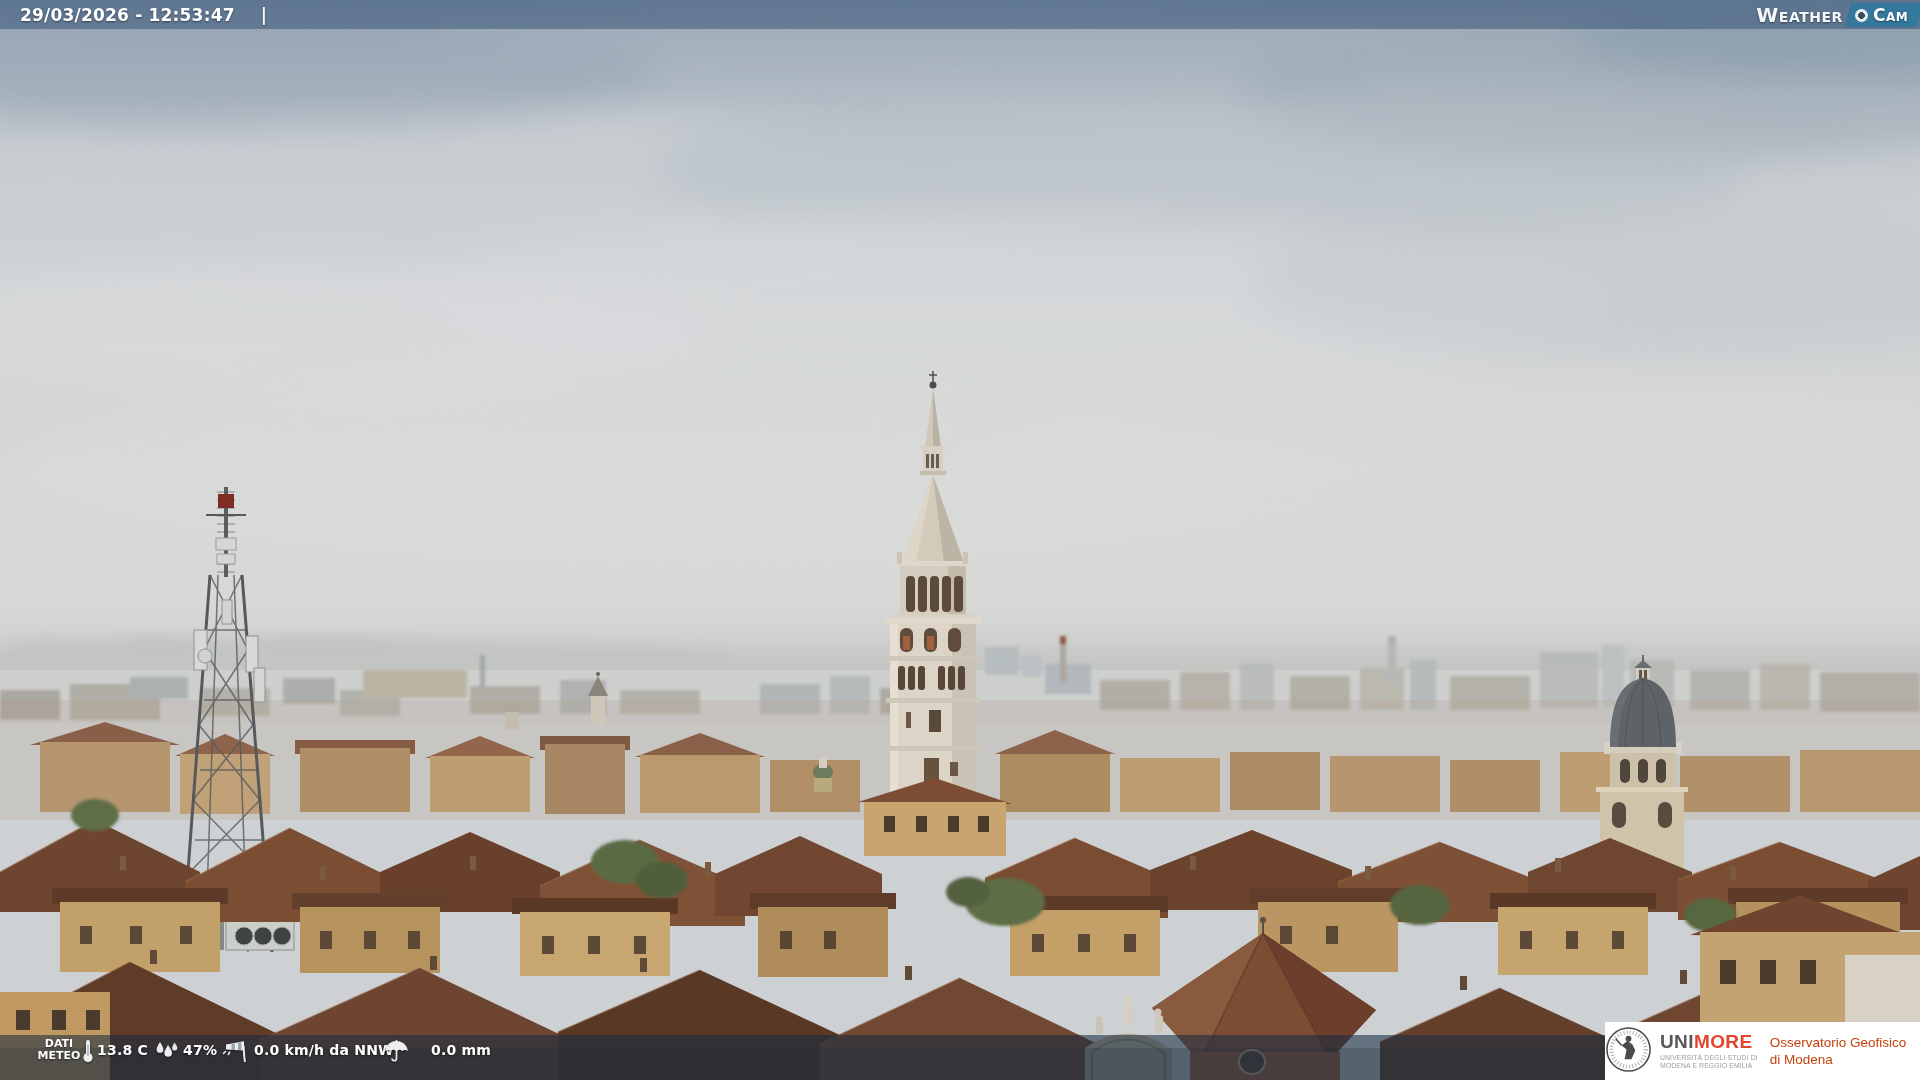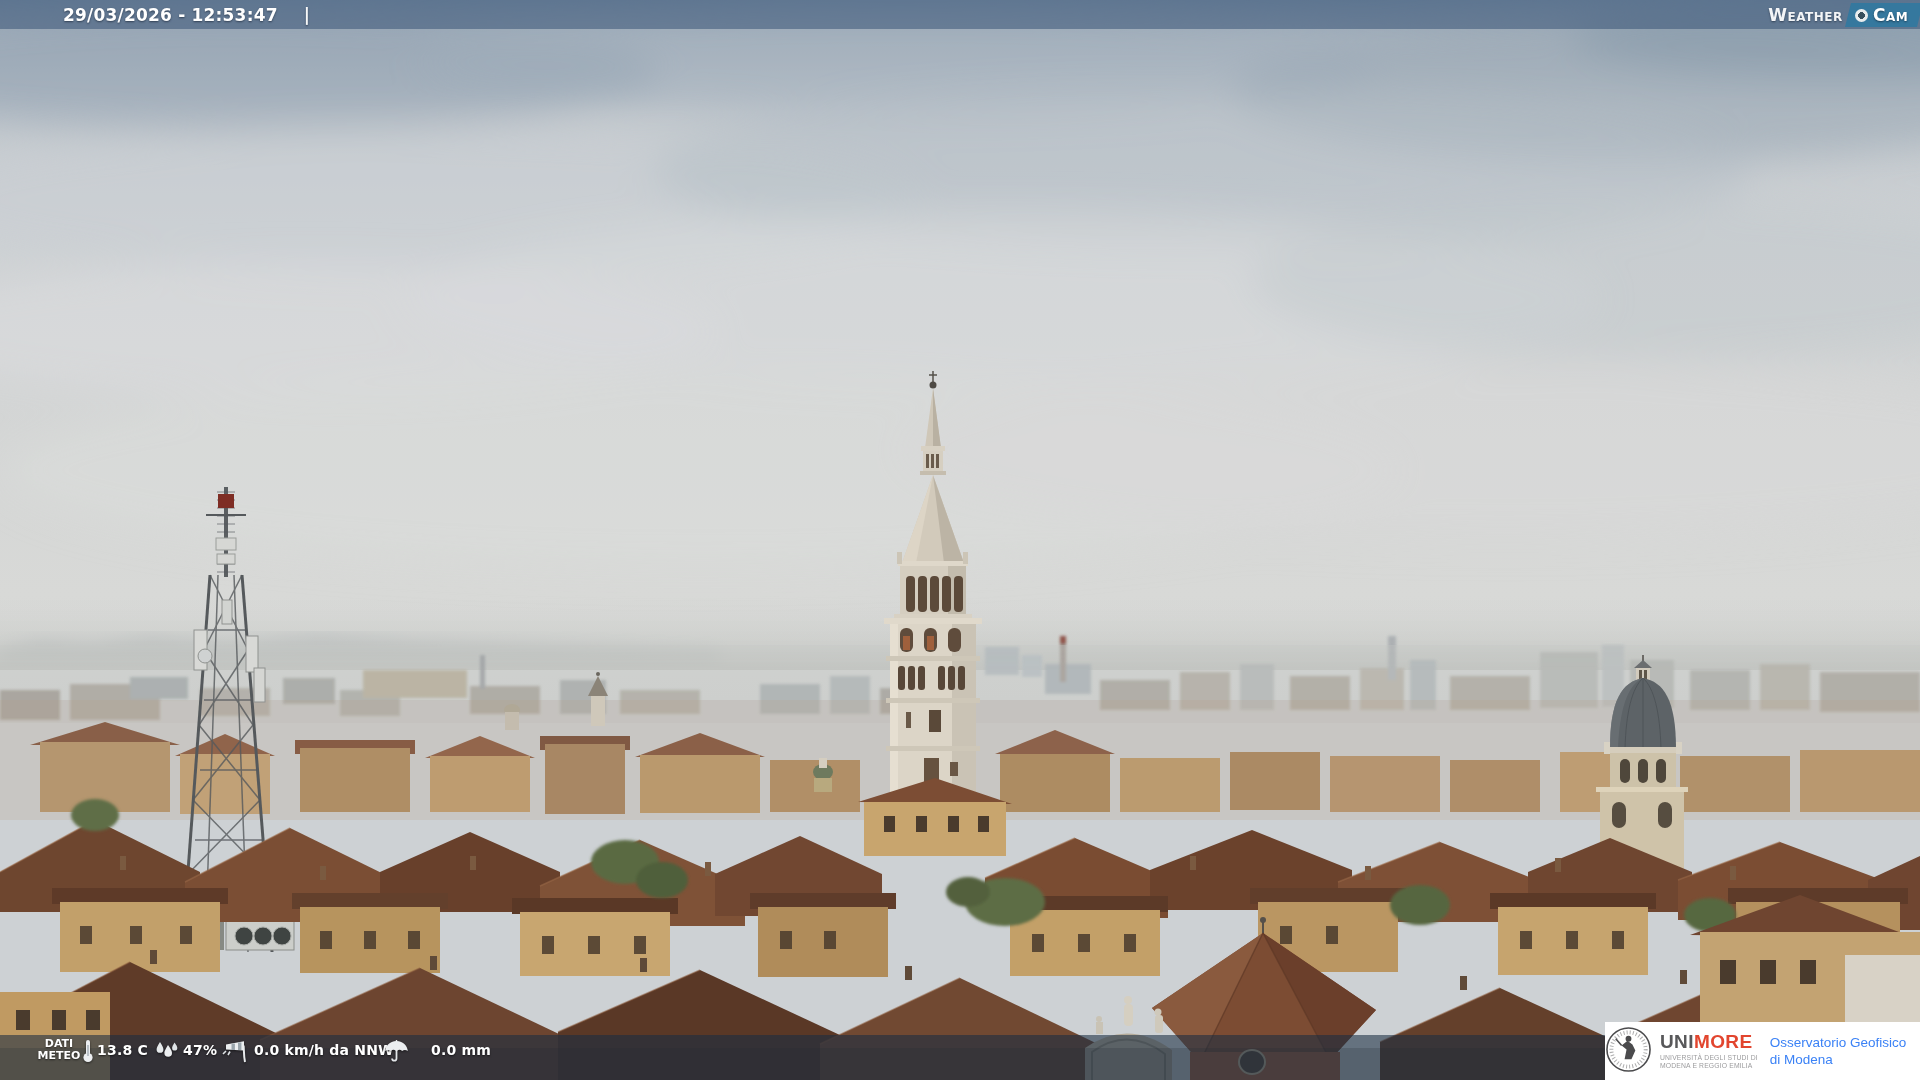--- a/index.html
+++ b/index.html
@@ -6,25 +6,25 @@
   .stage{position:relative;width:1920px;height:1080px;overflow:hidden;
          font-family:"DejaVu Sans","Liberation Sans",sans-serif;background:#cdd1d4;}
   .scene{position:absolute;inset:0;}
   .scene svg{display:block;}
 
   
   .topbar{position:absolute;top:0;left:0;right:0;height:29px;
           background:var(--top-bar-overlay,rgba(47,76,112,.5));
           display:flex;align-items:center;color:#fff;font-weight:bold;
           font-size:17px;letter-spacing:.2px;text-shadow:0 1px 2px rgba(10,20,35,.55);}
-  .timestamp{margin-left:63px;white-space:pre;}
+  .timestamp{margin-left:20px;white-space:pre;}
   .pipe{margin:0 26px;opacity:.95;}
   .cam-title{white-space:pre;}
   .wclogo{position:absolute;right:0;top:2px;height:25px;display:flex;align-items:center;}
-  .wc-weather{font-variant:small-caps;font-size:17px;font-weight:bold;color:#f3f5f7;
+  .wc-weather{font-variant:small-caps;font-size:20px;font-weight:bold;color:#f3f5f7;
               letter-spacing:.5px;text-shadow:0 1px 2px rgba(10,20,35,.5);}
   .wc-badge{margin-left:5px;background:var(--weathercam-badge,#35789e);
             transform:skewX(-14deg);display:flex;align-items:center;
             padding:2px 12px 2px 7px;}
   .wc-badge-in{transform:skewX(14deg);display:flex;align-items:center;gap:5px;}
   .wc-lens{width:13px;height:13px;border-radius:50%;
            background:radial-gradient(circle,#39505e 0 3.5px,#e8eced 3.5px);}
   .wc-cam{font-variant:small-caps;font-size:17px;font-weight:bold;color:#fff;letter-spacing:.5px;}
 
   
@@ -44,21 +44,21 @@
 
   
   .brandbox{position:absolute;right:0;bottom:0;width:315px;height:58px;background:#fff;
             display:flex;align-items:center;padding-left:0;box-sizing:border-box;}
   .unimore-block{margin-left:8px;}
   .unimore-word{font-family:"Liberation Sans",sans-serif;font-size:19px;font-weight:bold;
                 color:#58585a;letter-spacing:.4px;line-height:19px;}
   .unimore-word .more{color:var(--unimore-red,#e2452e);}
   .uni-caption{font-family:"Liberation Sans",sans-serif;font-size:6.8px;line-height:8px;
                color:#9b9b9d;letter-spacing:.15px;margin-top:3px;}
-  .obs-block{margin-left:12px;font-family:"Liberation Sans",sans-serif;color:#3b82f6;
+  .obs-block{margin-left:12px;font-family:"Liberation Sans",sans-serif;color:#c2410c;
              font-size:13.5px;line-height:17px;}
 </style>
 </head>
 <body>
 
 <div class="stage">
 
   <div class="scene">
   <svg width="1920" height="1080" viewBox="0 0 1920 1080">
     <defs>

